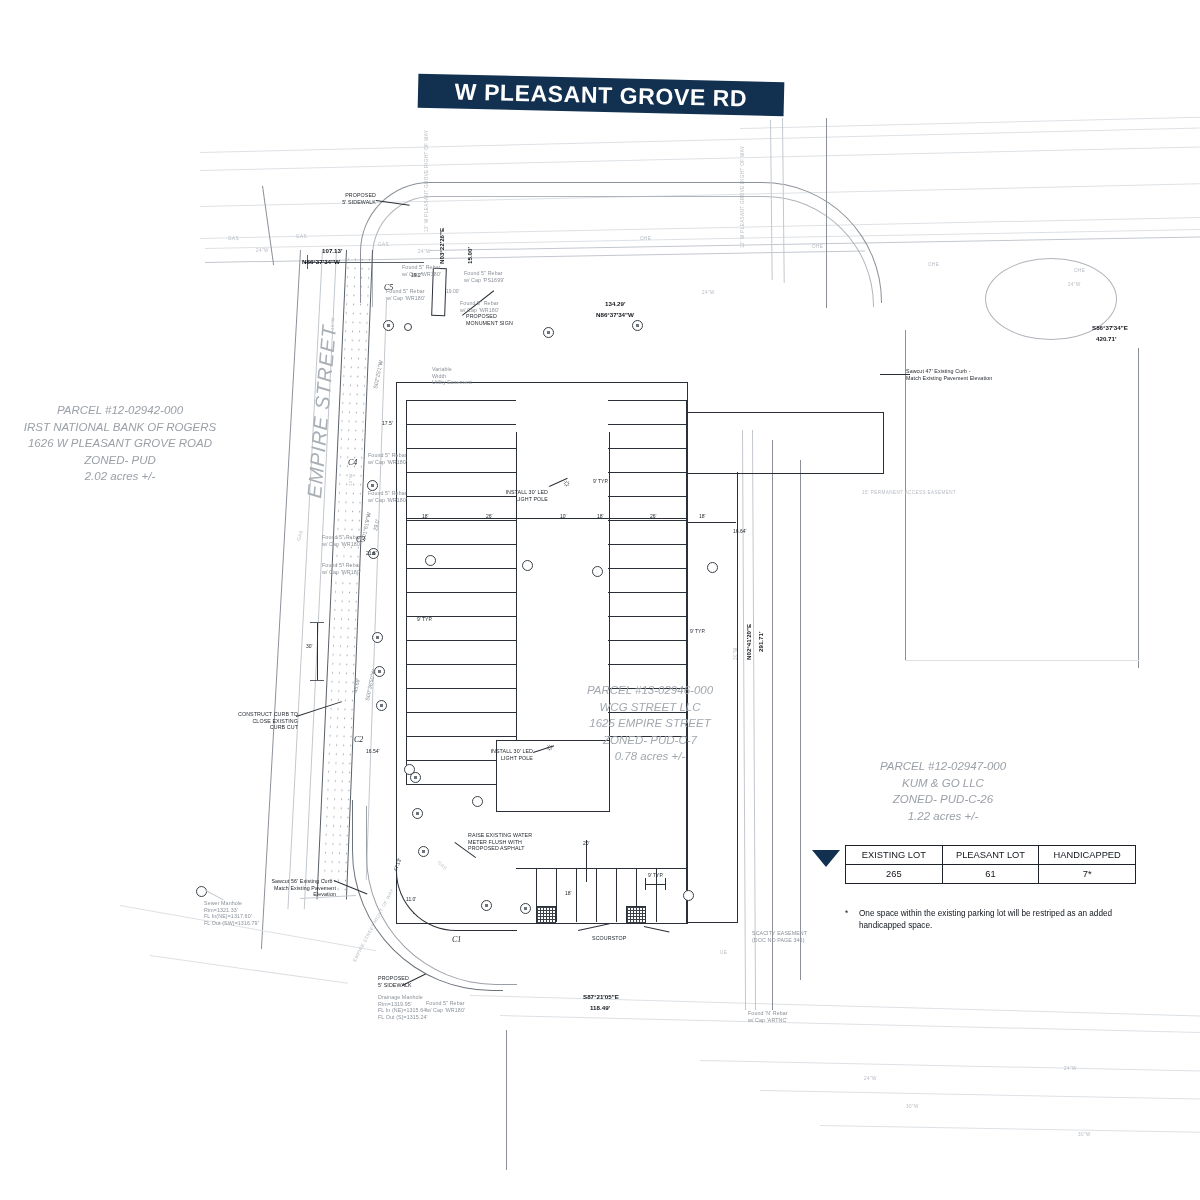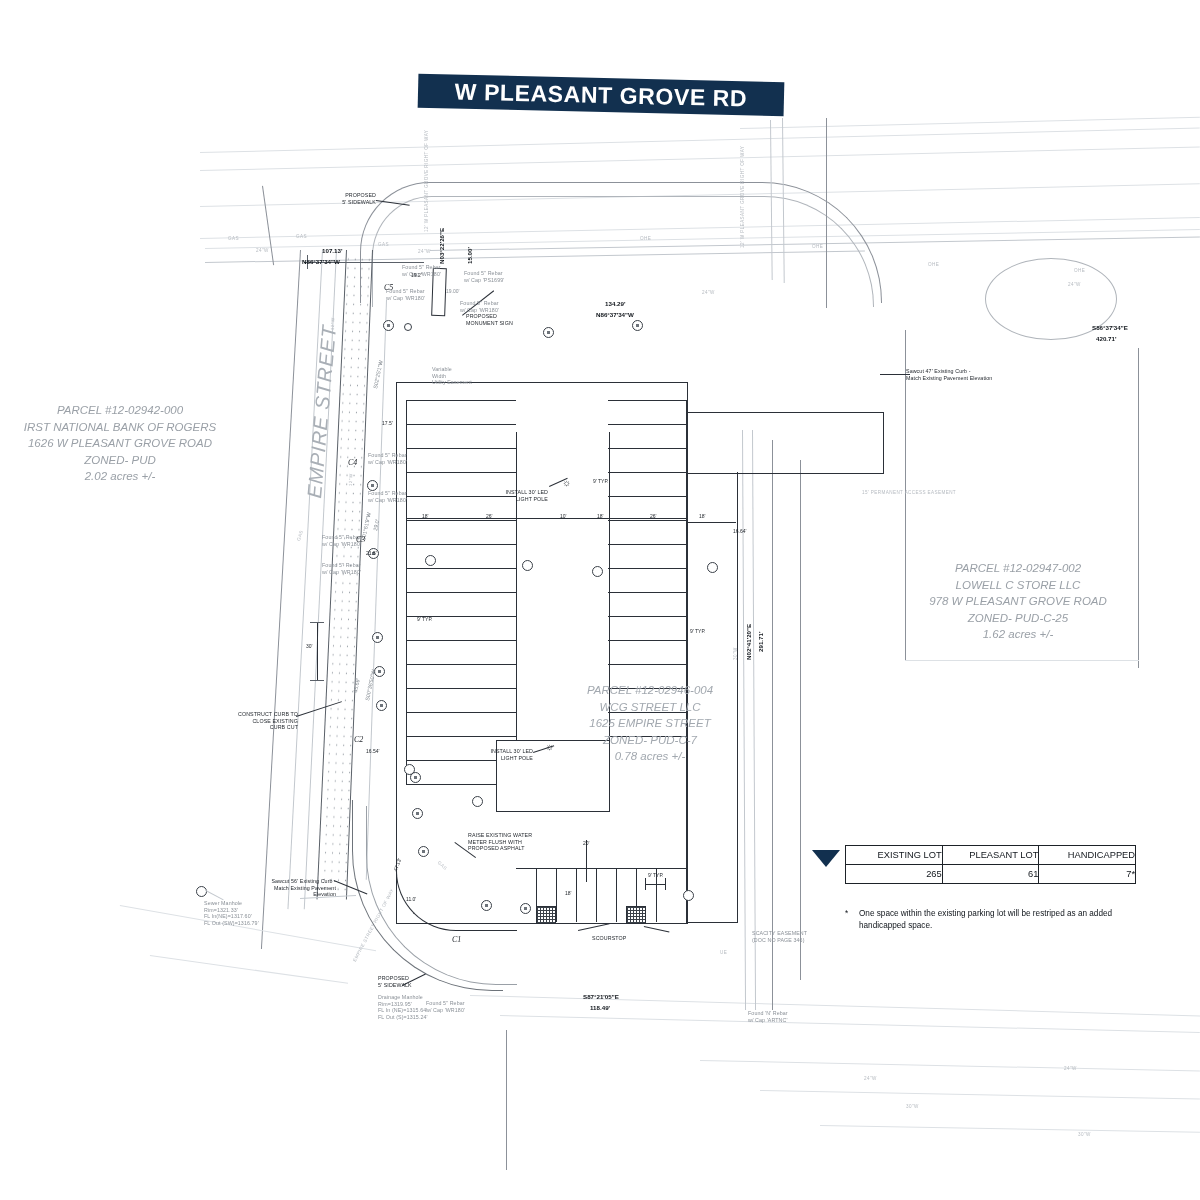--- a/index.html
+++ b/index.html
@@ -64,21 +64,21 @@
     position:absolute;left:845px;top:845px;width:289px;
     border:1px solid #1d2228;background:#fff;
   }
   #summary .trow{display:flex;}
   #summary .thead{
     text-align:center;font-size:9.6px;padding:4px 0 4px;color:#10151b;
     border-bottom:1px solid #1d2228;
   }
   #summary .thead u{text-decoration:underline;text-underline-offset:2px;}
   #summary .cell{
-    flex:1;text-align:right;font-size:9.3px;padding:4px 0;color:#10151b;
+    flex:1;text-align:center;font-size:9.3px;padding:4px 0;color:#10151b;
     border-right:1px solid #1d2228;
   }
   #summary .cell:last-child{border-right:none;}
   #summary .row-vals .cell{border-top:1px solid #1d2228;font-size:9.3px;}
   #summary-footnote{
     position:absolute;left:845px;top:908px;width:300px;
     font-size:8.2px;line-height:11.5px;color:#10151b;
     font-family:"Liberation Sans",sans-serif;
   }
   #summary-footnote .star{position:absolute;left:0;top:0;}
@@ -323,31 +323,30 @@
   </div>
 
   <div class="parcel" style="left:-10px;top:402px;width:260px;">
     <div>PARCEL #12-02942-000</div>
     <div>IRST NATIONAL BANK OF ROGERS</div>
     <div>1626 W PLEASANT GROVE ROAD</div>
     <div>ZONED- PUD</div>
     <div>2.02 acres +/-</div>
   </div>
 
-  <div class="parcel" style="left:890px;top:560px;width:256px;">
-    <div>PARCEL #12-02947-002</div>
-    <div>LOWELL C STORE LLC</div>
-    <div>978 W PLEASANT GROVE ROAD</div>
-    <div>ZONED- PUD-C-25</div>
-    <div>1.62 acres +/-</div>
-  </div>
-
+
+  <div class="parcel" style="left:815px;top:758px;width:256px;">
+    <div>PARCEL #12-02947-000</div>
+    <div>KUM &amp; GO LLC</div>
+    <div>ZONED- PUD-C-26</div>
+    <div>1.22 acres +/-</div>
+  </div>
 
   <div class="parcel center" style="left:520px;top:682px;width:260px;">
-    <div>PARCEL #12-02946-004</div>
+    <div>PARCEL #13-02946-000</div>
     <div>WCG STREET LLC</div>
     <div>1625 EMPIRE STREET</div>
     <div>ZONED- PUD-C-7</div>
     <div>0.78 acres +/-</div>
   </div>
 
 
   <div id="empire-street">EMPIRE STREET</div>
 
   <div class="note r" style="left:310px;top:192px;width:66px;">PROPOSED

